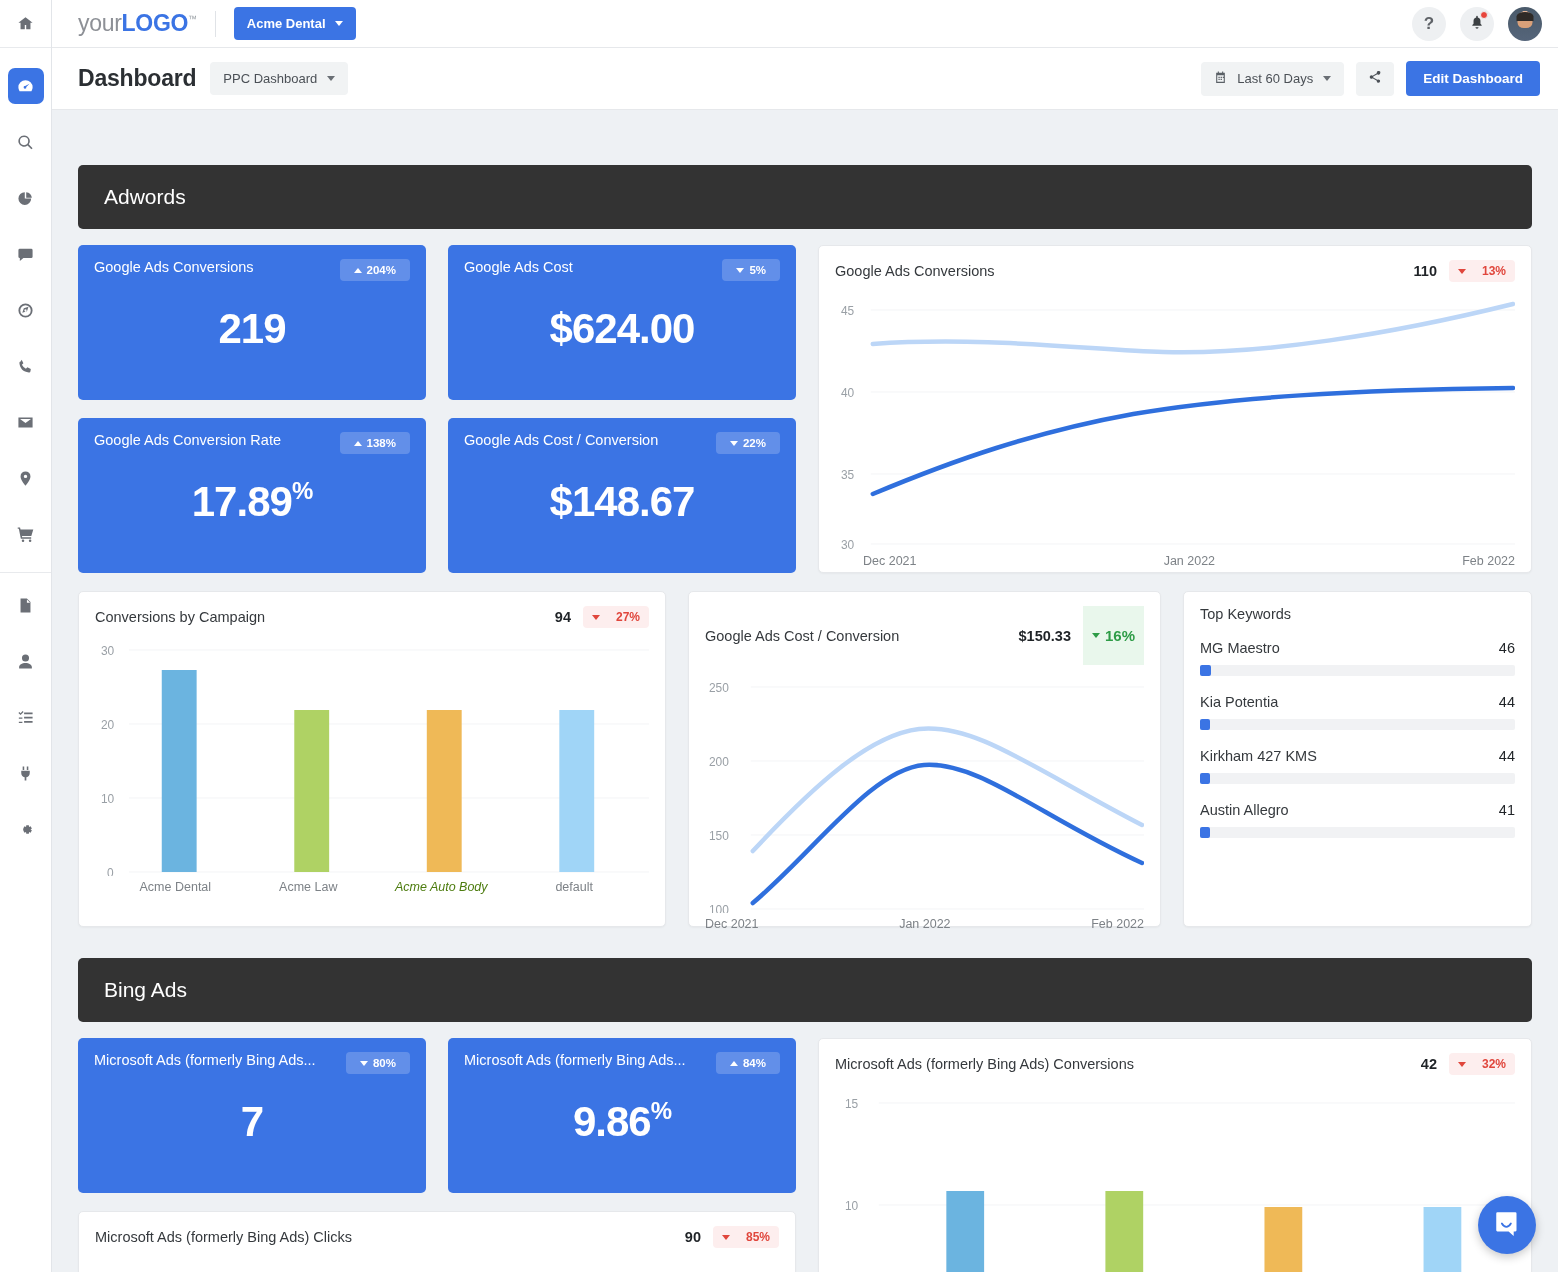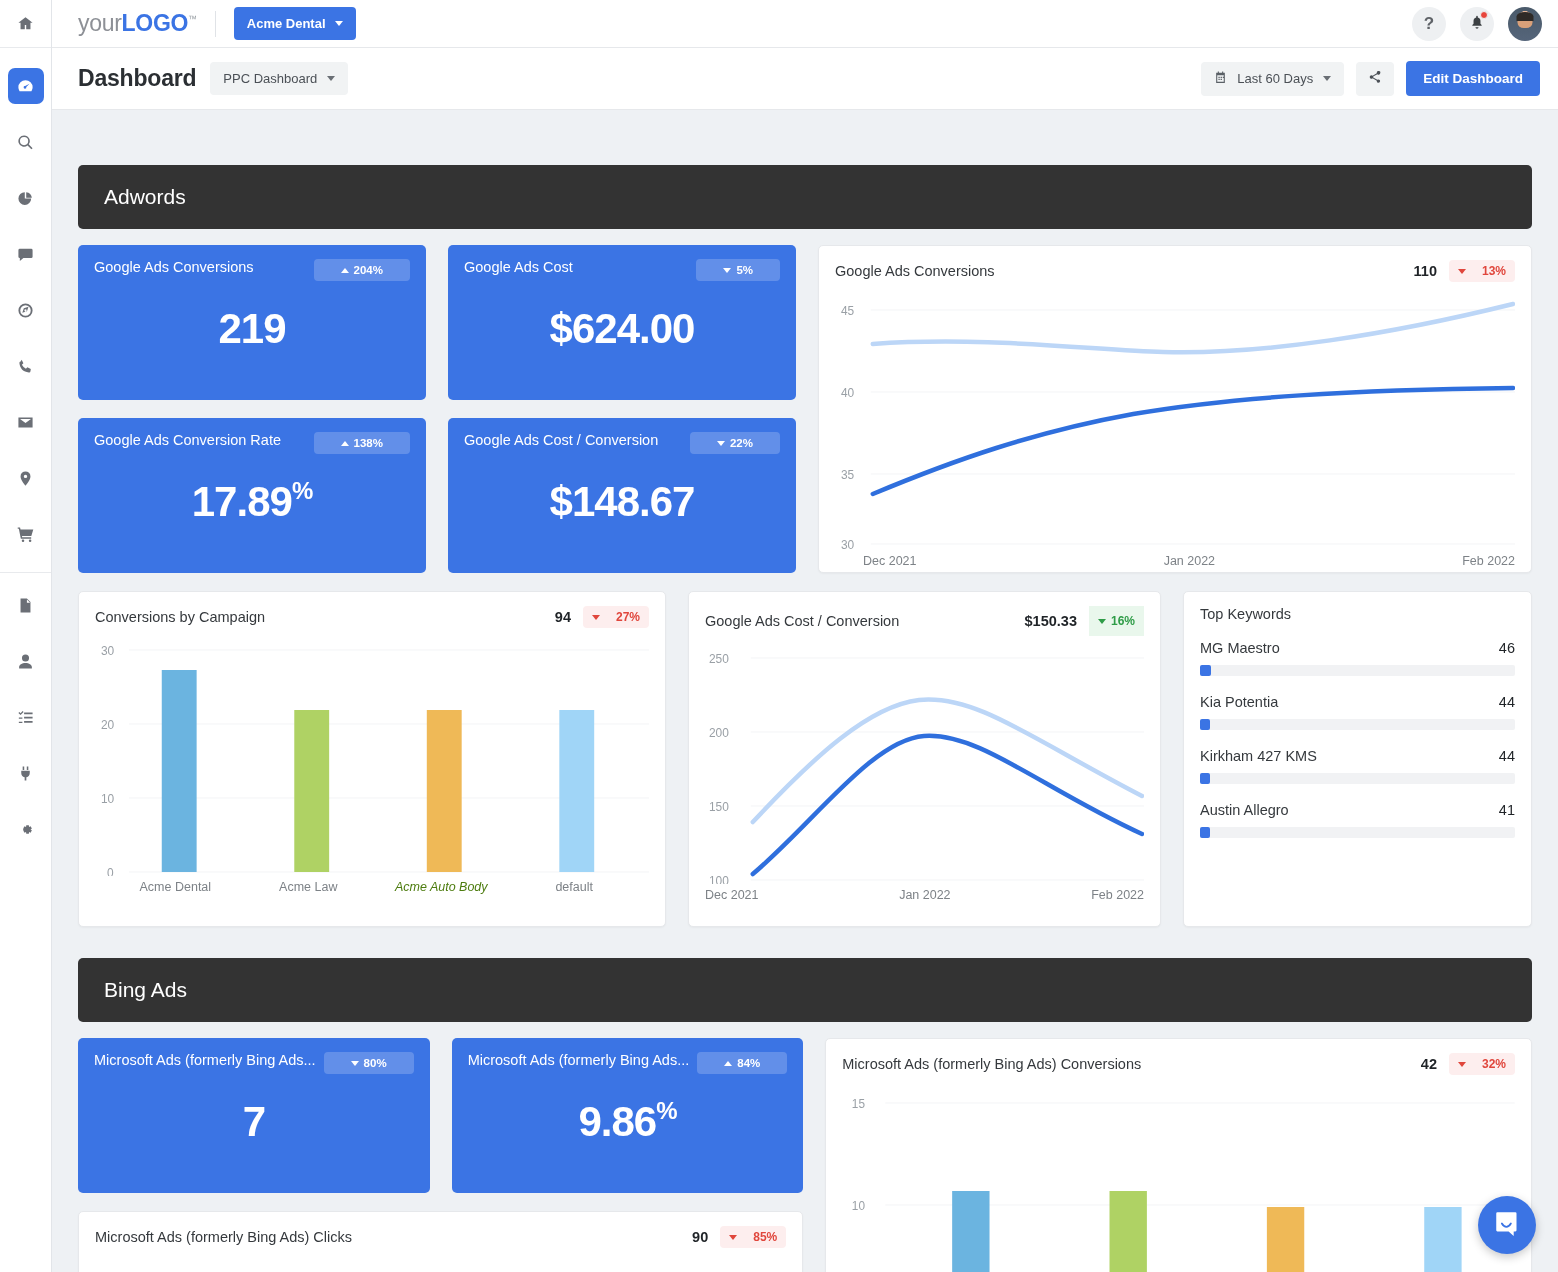--- a/index.html
+++ b/index.html
@@ -106,42 +106,42 @@
   .kpi-col { flex: 0 0 718px; display: grid; grid-template-columns: 1fr 1fr; gap: 18px 22px; }
 
   .kpi {
     background:#3b74e4; border-radius: 5px; height: 155px; padding: 14px 16px;
     display: flex; flex-direction: column; color:#fff; position: relative;
   }
   .kpi-top { display:flex; align-items:flex-start; justify-content: space-between; gap:8px; }
   .kpi-title { font-size: 14.5px; font-weight: 400; white-space: nowrap; overflow:hidden; text-overflow: ellipsis; }
   .badge-inv {
     background: rgba(255,255,255,0.20); border-radius: 4px; font-size: 11.5px;
-    font-weight: 700; padding: 5px 27px; display:flex; align-items:center; gap:5px; white-space: nowrap;
+    font-weight: 700; padding: 5px 14px; display:flex; align-items:center; gap:5px; white-space: nowrap;
   }
   .tri-up { width:0;height:0;border-left:4px solid transparent;border-right:4px solid transparent;border-bottom:5px solid currentColor;}
   .tri-dn { width:0;height:0;border-left:4px solid transparent;border-right:4px solid transparent;border-top:5px solid currentColor;}
   .kpi-val {
     flex:1; display:flex; align-items:center; justify-content:center;
     font-size: 42px; font-weight: 700; letter-spacing: -1px; padding-bottom: 10px;
   }
   .kpi-val sup { font-size: 24px; font-weight: 700; top:-0.45em; position: relative; }
 
   .card {
     background:#fff; border-radius: 5px; border: 1px solid #e6e8eb;
     box-shadow: 0 1px 2px rgba(0,0,0,.04); padding: 14px 16px; position: relative;
   }
   .card-head { display:flex; align-items:center; justify-content:space-between; gap: 10px; }
   .card-title { font-size: 14.5px; color:#35393d; }
   .card-right { display:flex; align-items:center; gap: 12px; }
   .card-num { font-size: 14.5px; font-weight: 700; color:#1f2327; }
   .badge-red { background:#fdeeee; color:#e0463c; border-radius:4px; font-size:12px;
     font-weight:700; padding:4px 9px; display:flex; align-items:center; gap:16px; }
-  .badge-green { background:#e9f7ec; color:#2e9c47; border-radius:0; font-size:12px;
-    font-weight:700; padding:8px 9px; display:flex; align-items:center; gap:5px; }
+  .badge-green { background:#e9f7ec; color:#2e9c47; border-radius:0; font-size:15px;
+    font-weight:700; padding:21px 9px; display:flex; align-items:center; gap:5px; }
 
   .chart-wrap { position: relative; }
   .chart-wrap svg { display:block; width: 100%; }
 
   .grid-mid { display: flex; gap: 22px; margin-bottom: 24px; }
   .c-campaign { flex: 0 0 588px; height: 336px; }
   .c-cpc { flex: 0 0 473px; height: 336px; }
   .c-keywords { flex: 1; height: 336px; }
 
   .kw-row { margin-top: 18px; }

